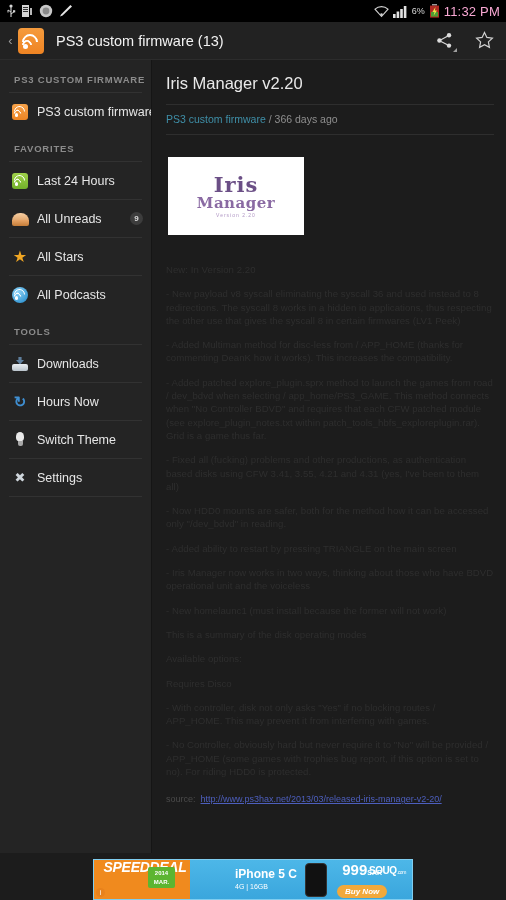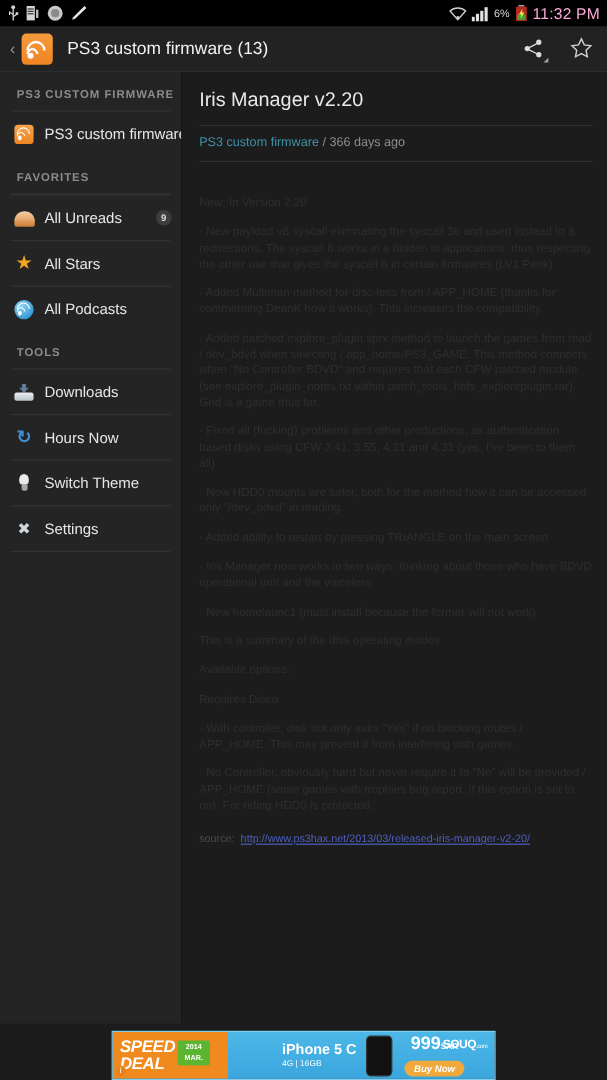--- a/index.html
+++ b/index.html
@@ -159,21 +159,21 @@
     position:absolute; left:0; right:0; bottom:0; height:47px;
     background:#1c1c1c; display:flex; align-items:flex-end; justify-content:center;
   }
   .ad-inner {
     width:320px; height:41px; display:flex; align-items:center;
     background:linear-gradient(#4db7e8,#3aa6dd); border:1px solid #7fcdf0;
     overflow:hidden; position:relative;
   }
   .ad-orange {
     width:96px; height:100%; background:#f08a1e;
-    display:flex; flex-direction:column; justify-content:center;
+    display:flex; justify-content:center;
     padding-left:6px; position:relative;
   }
   .ad-speed { color:#fff; font-size:14px; font-weight:bold; font-style:italic; line-height:14px; letter-spacing:-.3px; }
   .ad-deal  { color:#fff; font-size:14px; font-weight:bold; font-style:italic; line-height:15px; letter-spacing:-.3px; }
   .ad-date {
     position:absolute; left:54px; top:7px; width:27px; height:21px;
     background:#5cb531; color:#fff; font-size:6px; font-weight:bold;
     text-align:center; border-radius:2px; line-height:9px; padding-top:2px;
   }
   .ad-phone { padding-left:45px; color:#fff; }
@@ -305,20 +305,28 @@
           <span class="c1"></span>
           <span class="d"></span>
         </span>
         <span class="nav-label">PS3 custom firmware</span>
 
       </div>
 
       <div class="sec-head tight">FAVORITES</div>
       <div class="hr"></div>
 
+      <div class="nav-item">
+        <span class="ico ico-rss green">
+          <span class="c2"></span>
+          <span class="c1"></span>
+          <span class="d"></span>
+        </span>
+        <span class="nav-label">Last 24 Hours</span>
+      </div>
       <div class="hr"></div>
 
       <div class="nav-item">
         <span class="ico ico-unread">
           <span class="top"></span>
           <span class="bot"></span>
         </span>
         <span class="nav-label">All Unreads</span>
         <span class="nav-badge">9</span>
       </div>
@@ -374,20 +382,27 @@
     </div>
 
     <div class="main">
       <div class="art-title">Iris Manager v2.20</div>
       <div class="rule"></div>
       <div class="meta">
         <a href="#">PS3 custom firmware</a><span class="sep"> / </span><span class="sep">366 days ago</span>
       </div>
       <div class="rule"></div>
 
+      <div class="hero">
+        <div class="hero-logo">
+          <div class="l1">Iris</div>
+          <div class="l2">Manager</div>
+          <div class="l3">Version 2.20</div>
+        </div>
+      </div>
 
       <div class="article">
         <p>New: In Version 2.20</p>
         <p>- New payload v8 syscall eliminating the syscall 36 and used instead to 8 redirections. The syscall 8 works in a hidden io applications, thus respecting the other use that gives the syscall 8 in certain firmwares (LV1 Peek)</p>
         <p>- Added Multiman method for disc-less from / APP_HOME (thanks for commenting DeanK how it works). This increases the compatibility.</p>
         <p>- Added patched explore_plugin.sprx method to launch the games from road / dev_bdvd when selecting / app_home/PS3_GAME. This method connects when "No Controller BDVD" and requires that each CFW patched module (see explore_plugin_notes.txt within patch_tools_hbfs_exploreplugin.rar). Grid is a game thus far.</p>
         <p>- Fixed all (fucking) problems and other productions, as authentication based disks using CFW 3.41, 3.55, 4.21 and 4.31 (yes, I've been to them all)</p>
         <p>- Now HDD0 mounts are safer, both for the method how it can be accessed only "/dev_bdvd" in reading.</p>
         <p>- Added ability to restart by pressing TRIANGLE on the main screen</p>
         <p>- Iris Manager now works in two ways, thinking about those who have BDVD operational unit and the voiceless</p>

